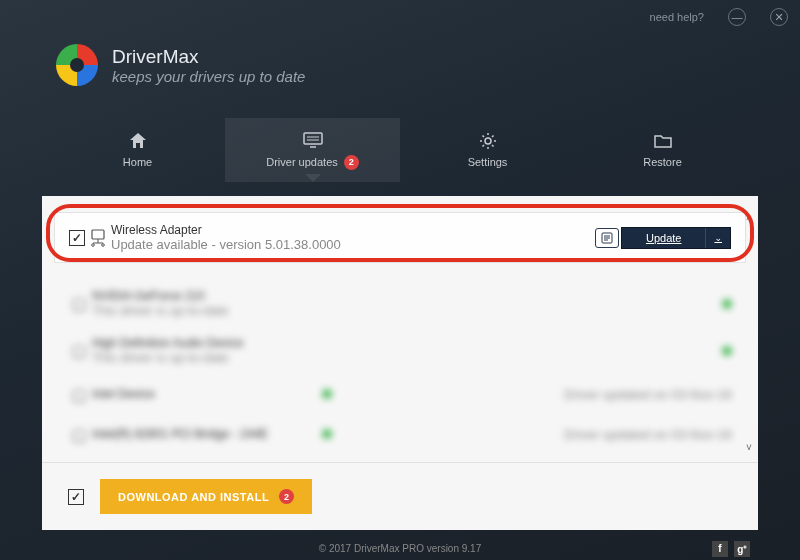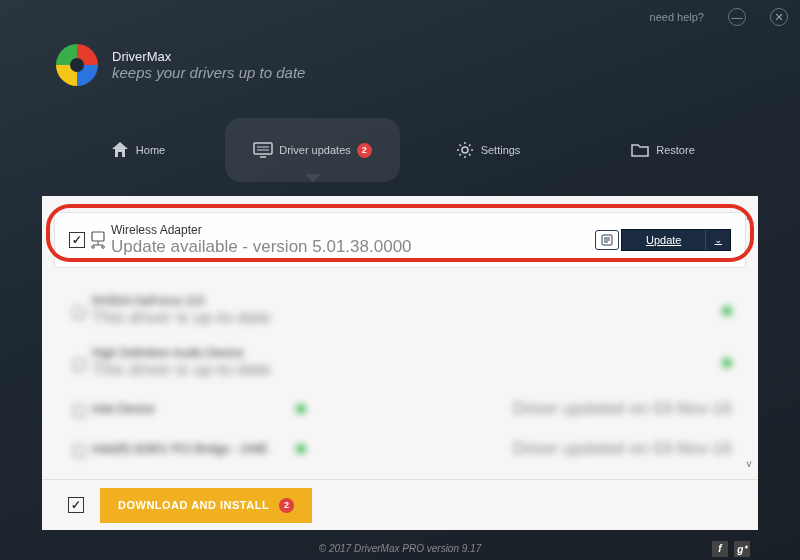--- a/index.html
+++ b/index.html
@@ -27,32 +27,32 @@
 }
 .logo {
   width: 42px; height: 42px; border-radius: 50%;
   background: conic-gradient(#e63a2a 0 25%, #2a74e0 25% 50%, #f5c518 50% 75%, #3aae4a 75% 100%);
   display: flex; align-items: center; justify-content: center;
   position: relative;
 }
 .logo::after {
   content: ''; width: 14px; height: 14px; border-radius: 50%; background: #1e2832;
 }
-.brand-text .title { font-size: 13px; font-weight: 400; }
+.brand-text .title { font-size: 19px; font-weight: 400; }
 .brand-text .tag { font-size: 15px; color: #9aa2aa; font-style: italic; }
 .nav {
   position: absolute; top: 118px; left: 50px; right: 50px;
   display: flex; height: 64px;
 }
 .nav-item {
-  flex: 1; display: flex; flex-direction: row; align-items: center; justify-content: center;
+  flex: 1; display: flex; flex-direction: column; align-items: center; justify-content: center;
   gap: 6px; color: #c8ccd0; font-size: 11px; cursor: pointer;
   position: relative;
 }
-.nav-item.active { background: rgba(255,255,255,0.08); border-radius: 16px; }
+.nav-item.active { background: rgba(255,255,255,0.08); }
 .nav-item.active::after {
   content: ''; position: absolute; bottom: -8px; left: 50%; transform: translateX(-50%);
   border: 8px solid transparent; border-top-color: rgba(255,255,255,0.08);
 }
 .nav-label { display: flex; align-items: center; gap: 6px; }
 .badge {
   background: #e04040; color: #fff; width: 15px; height: 15px; border-radius: 50%;
   display: inline-flex; align-items: center; justify-content: center; font-size: 9px; font-weight: bold;
 }
 .nav-icon { width: 20px; height: 18px; display: flex; align-items: center; justify-content: center; }
@@ -77,53 +77,53 @@
   width: 16px; height: 16px; border: 1.5px solid #333; display: flex;
   align-items: center; justify-content: center; cursor: pointer;
 }
 .chk.checked::after { content: '✓'; font-size: 12px; color: #333; font-weight: bold; }
 .dev-icon {
   width: 22px; height: 22px; display: flex; align-items: center; justify-content: center;
   color: #555;
 }
 .dev-text { flex: 1; }
 .dev-name { font-size: 12px; color: #333; }
-.dev-sub { font-size: 17px; color: #888; }
+.dev-sub { font-size: 13px; color: #888; }
 .info-icon {
   width: 24px; height: 20px; border: 1px solid #2a3a50; border-radius: 3px;
   display: flex; align-items: center; justify-content: center; color: #2a3a50; font-size: 11px;
   cursor: pointer;
 }
 .update-btn {
   background: #1a2a40; color: #fff; font-size: 11px; height: 22px;
   display: flex; align-items: center; border: 1px solid #0c1828; cursor: pointer; text-decoration: underline;
 }
 .update-btn .lbl { padding: 0 24px; border-right: 1px solid #3a4a60; height: 100%; display: flex; align-items: center; }
 .update-btn .dd { padding: 0 8px; font-size: 9px; }
 .status-dot { width: 10px; height: 10px; border-radius: 50%; background: #4aba5a; }
 .scroll-arrow {
   position: absolute; right: 2px; width: 14px; height: 14px;
   display: flex; align-items: center; justify-content: center;
   color: #666; font-size: 10px; cursor: pointer;
 }
 .scroll-up { top: 14px; }
 .scroll-down { bottom: 8px; }
 .panel-footer {
-  height: 51px; border-top: 1px solid #e0e0e0; display: flex; align-items: center;
+  height: 68px; border-top: 1px solid #e0e0e0; display: flex; align-items: center;
   padding: 0 26px; gap: 16px;
 }
 .dl-btn {
   background: #f0b020; color: #fff; font-size: 11px; font-weight: 600;
   padding: 10px 18px; display: flex; align-items: center; gap: 10px;
   letter-spacing: 0.5px; cursor: pointer;
 }
 .footer {
   position: absolute; bottom: 6px; left: 0; right: 0;
   display: flex; align-items: center; justify-content: center;
-  color: #888; font-size: 10px; gap: 12px; font-style: italic;
+  color: #888; font-size: 10px; gap: 12px;
 }
 .social { position: absolute; right: 50px; display: flex; gap: 6px; }
 .social-btn {
   width: 16px; height: 16px; background: #444; color: #fff; font-size: 10px;
   display: flex; align-items: center; justify-content: center; font-weight: bold;
   cursor: pointer;
 }
 </style>
 </head>
 <body>

